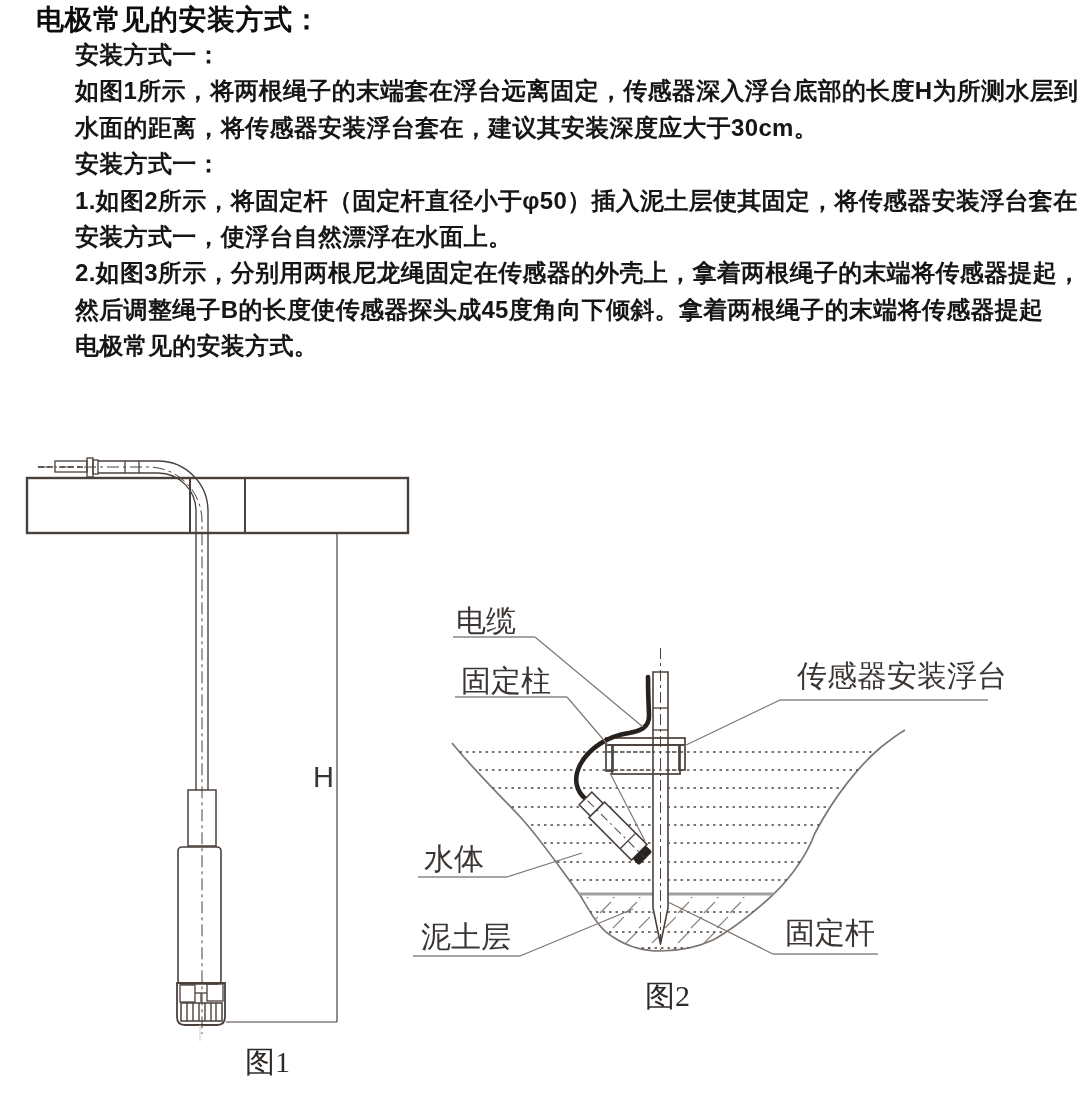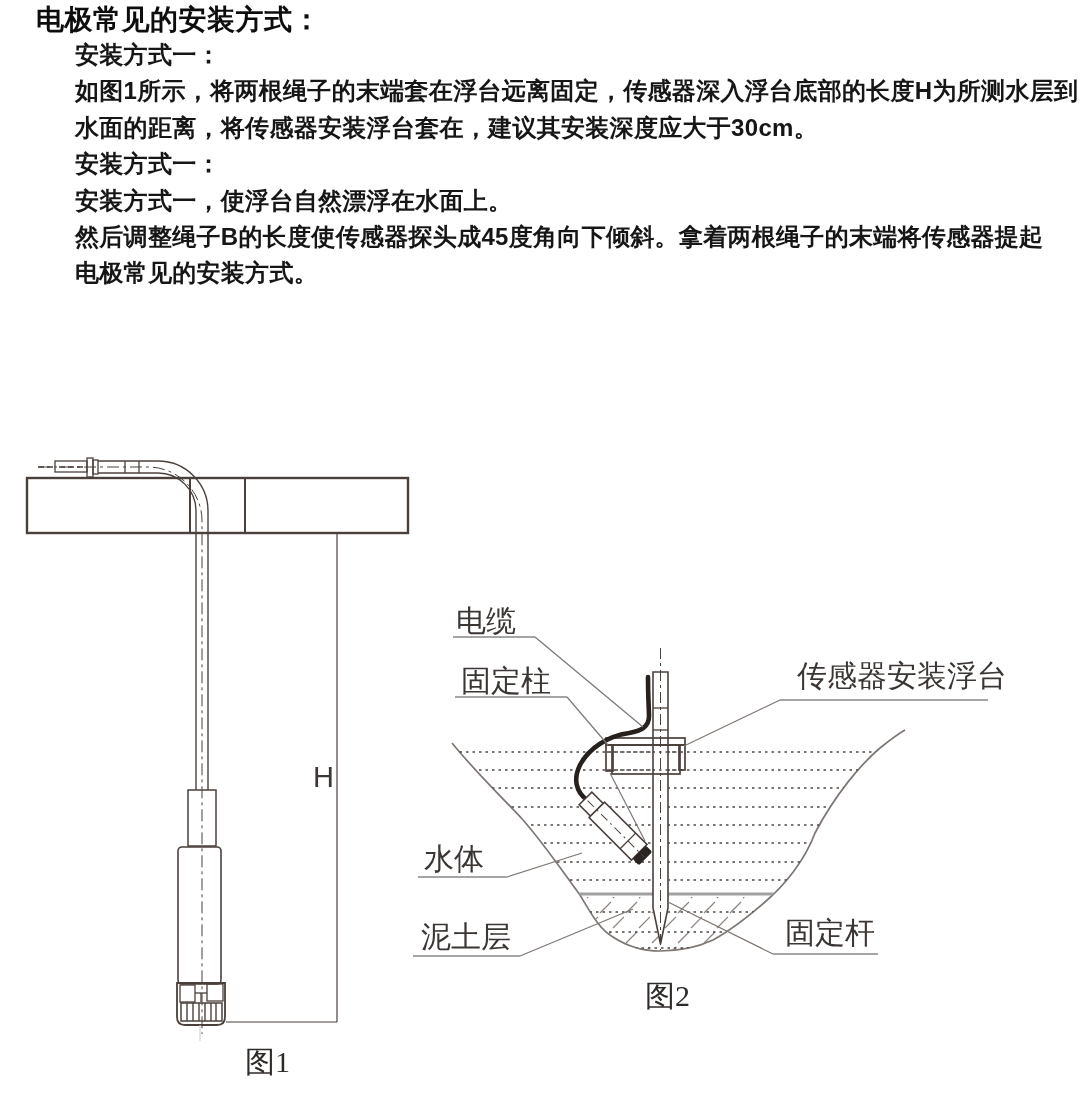--- a/index.html
+++ b/index.html
@@ -32,21 +32,23 @@
 
 <div class="page">
 
   <h1 class="doc-title">电极常见的安装方式：</h1>
 
   <div class="body-text">
     <div class="tline">安装方式一：</div>
     <div class="tline">如图1所示，将两根绳子的末端套在浮台远离固定，传感器深入浮台底部的长度H为所测水层到</div>
     <div class="tline">水面的距离，将传感器安装浮台套在，建议其安装深度应大于30cm。</div>
     <div class="tline">安装方式一：</div>
+    <div class="tline">1.如图2所示，将固定杆（固定杆直径小于φ50）插入泥土层使其固定，将传感器安装浮台套在</div>
     <div class="tline">安装方式一，使浮台自然漂浮在水面上。</div>
+    <div class="tline">2.如图3所示，分别用两根尼龙绳固定在传感器的外壳上，拿着两根绳子的末端将传感器提起，</div>
     <div class="tline">然后调整绳子B的长度使传感器探头成45度角向下倾斜。拿着两根绳子的末端将传感器提起</div>
     <div class="tline">电极常见的安装方式。</div>
   </div>
 
   <svg class="fig" style="left:0;top:450px" width="420" height="640" viewBox="0 450 420 640">
 
     <g>
       <rect class="ln" x="27" y="478" width="381" height="55" stroke-width="2.4"></rect>
       <line class="ln" x1="190" y1="478" x2="190" y2="533" stroke-width="2"></line>
       <line class="ln" x1="245" y1="478" x2="245" y2="533" stroke-width="2"></line>

